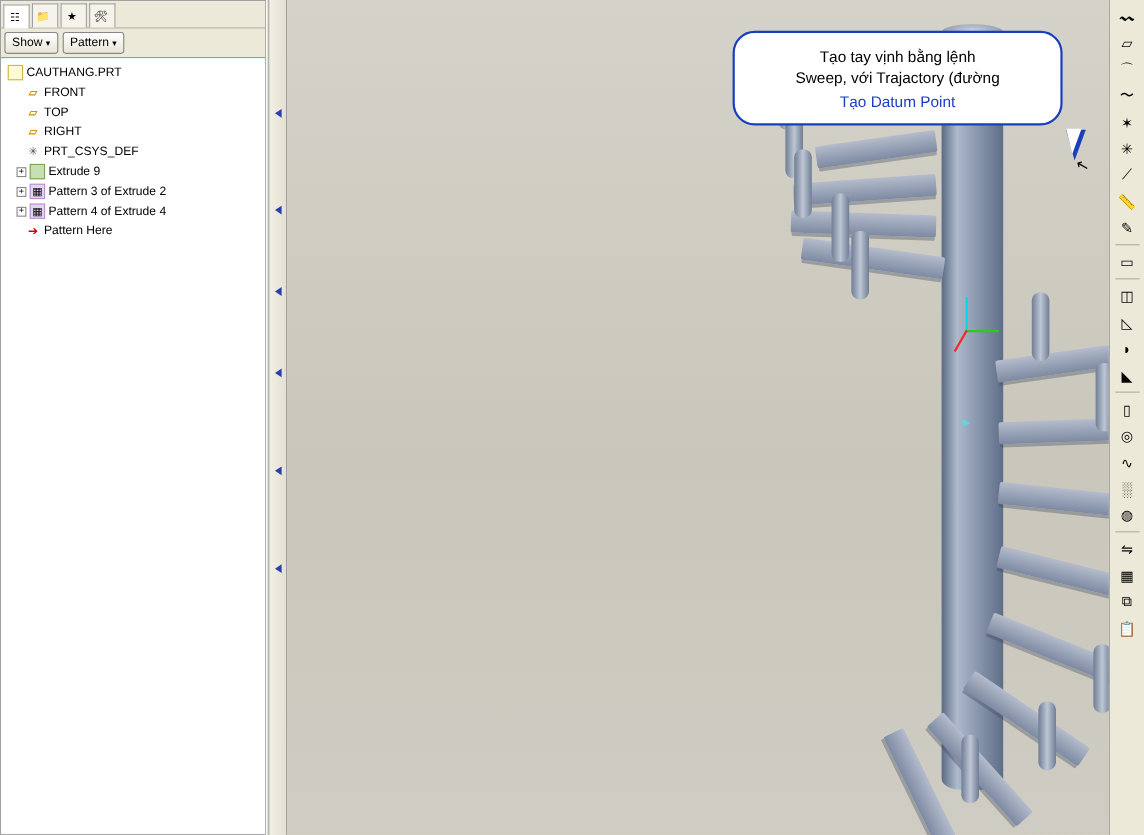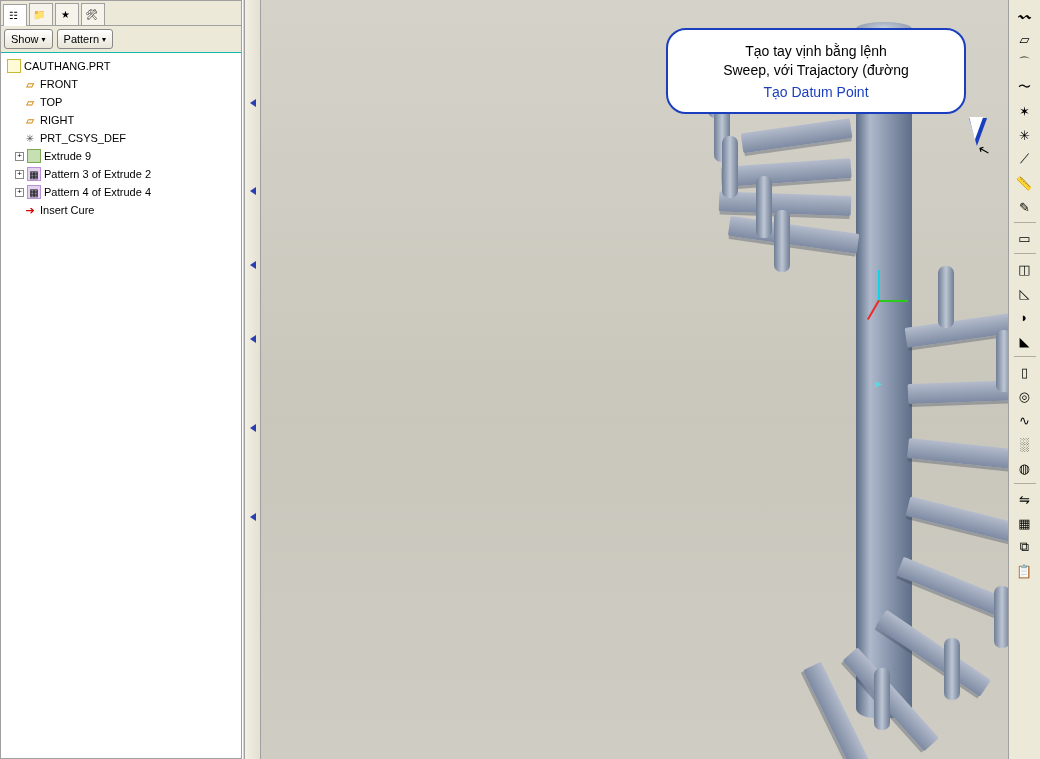--- a/index.html
+++ b/index.html
@@ -316,21 +316,21 @@
       <span class="ico pattern">▦</span>
       <span>Pattern 3 of Extrude 2</span>
     </div>
     <div class="tree-item ind1b">
       <span class="exp">+</span>
       <span class="ico pattern">▦</span>
       <span>Pattern 4 of Extrude 4</span>
     </div>
     <div class="tree-item ind1">
       <span class="ico insert">➔</span>
-      <span>Insert Cure</span>
+      <span>Pattern Here</span>
     </div>
   </div>
 </div>
 
 <div class="drag-bar"></div>
 
 <div class="ruler-v">
   <div class="ruler-marks">
     <div class="ruler-caret" style="top:12%"></div>
     <div class="ruler-caret" style="top:24%"></div>

